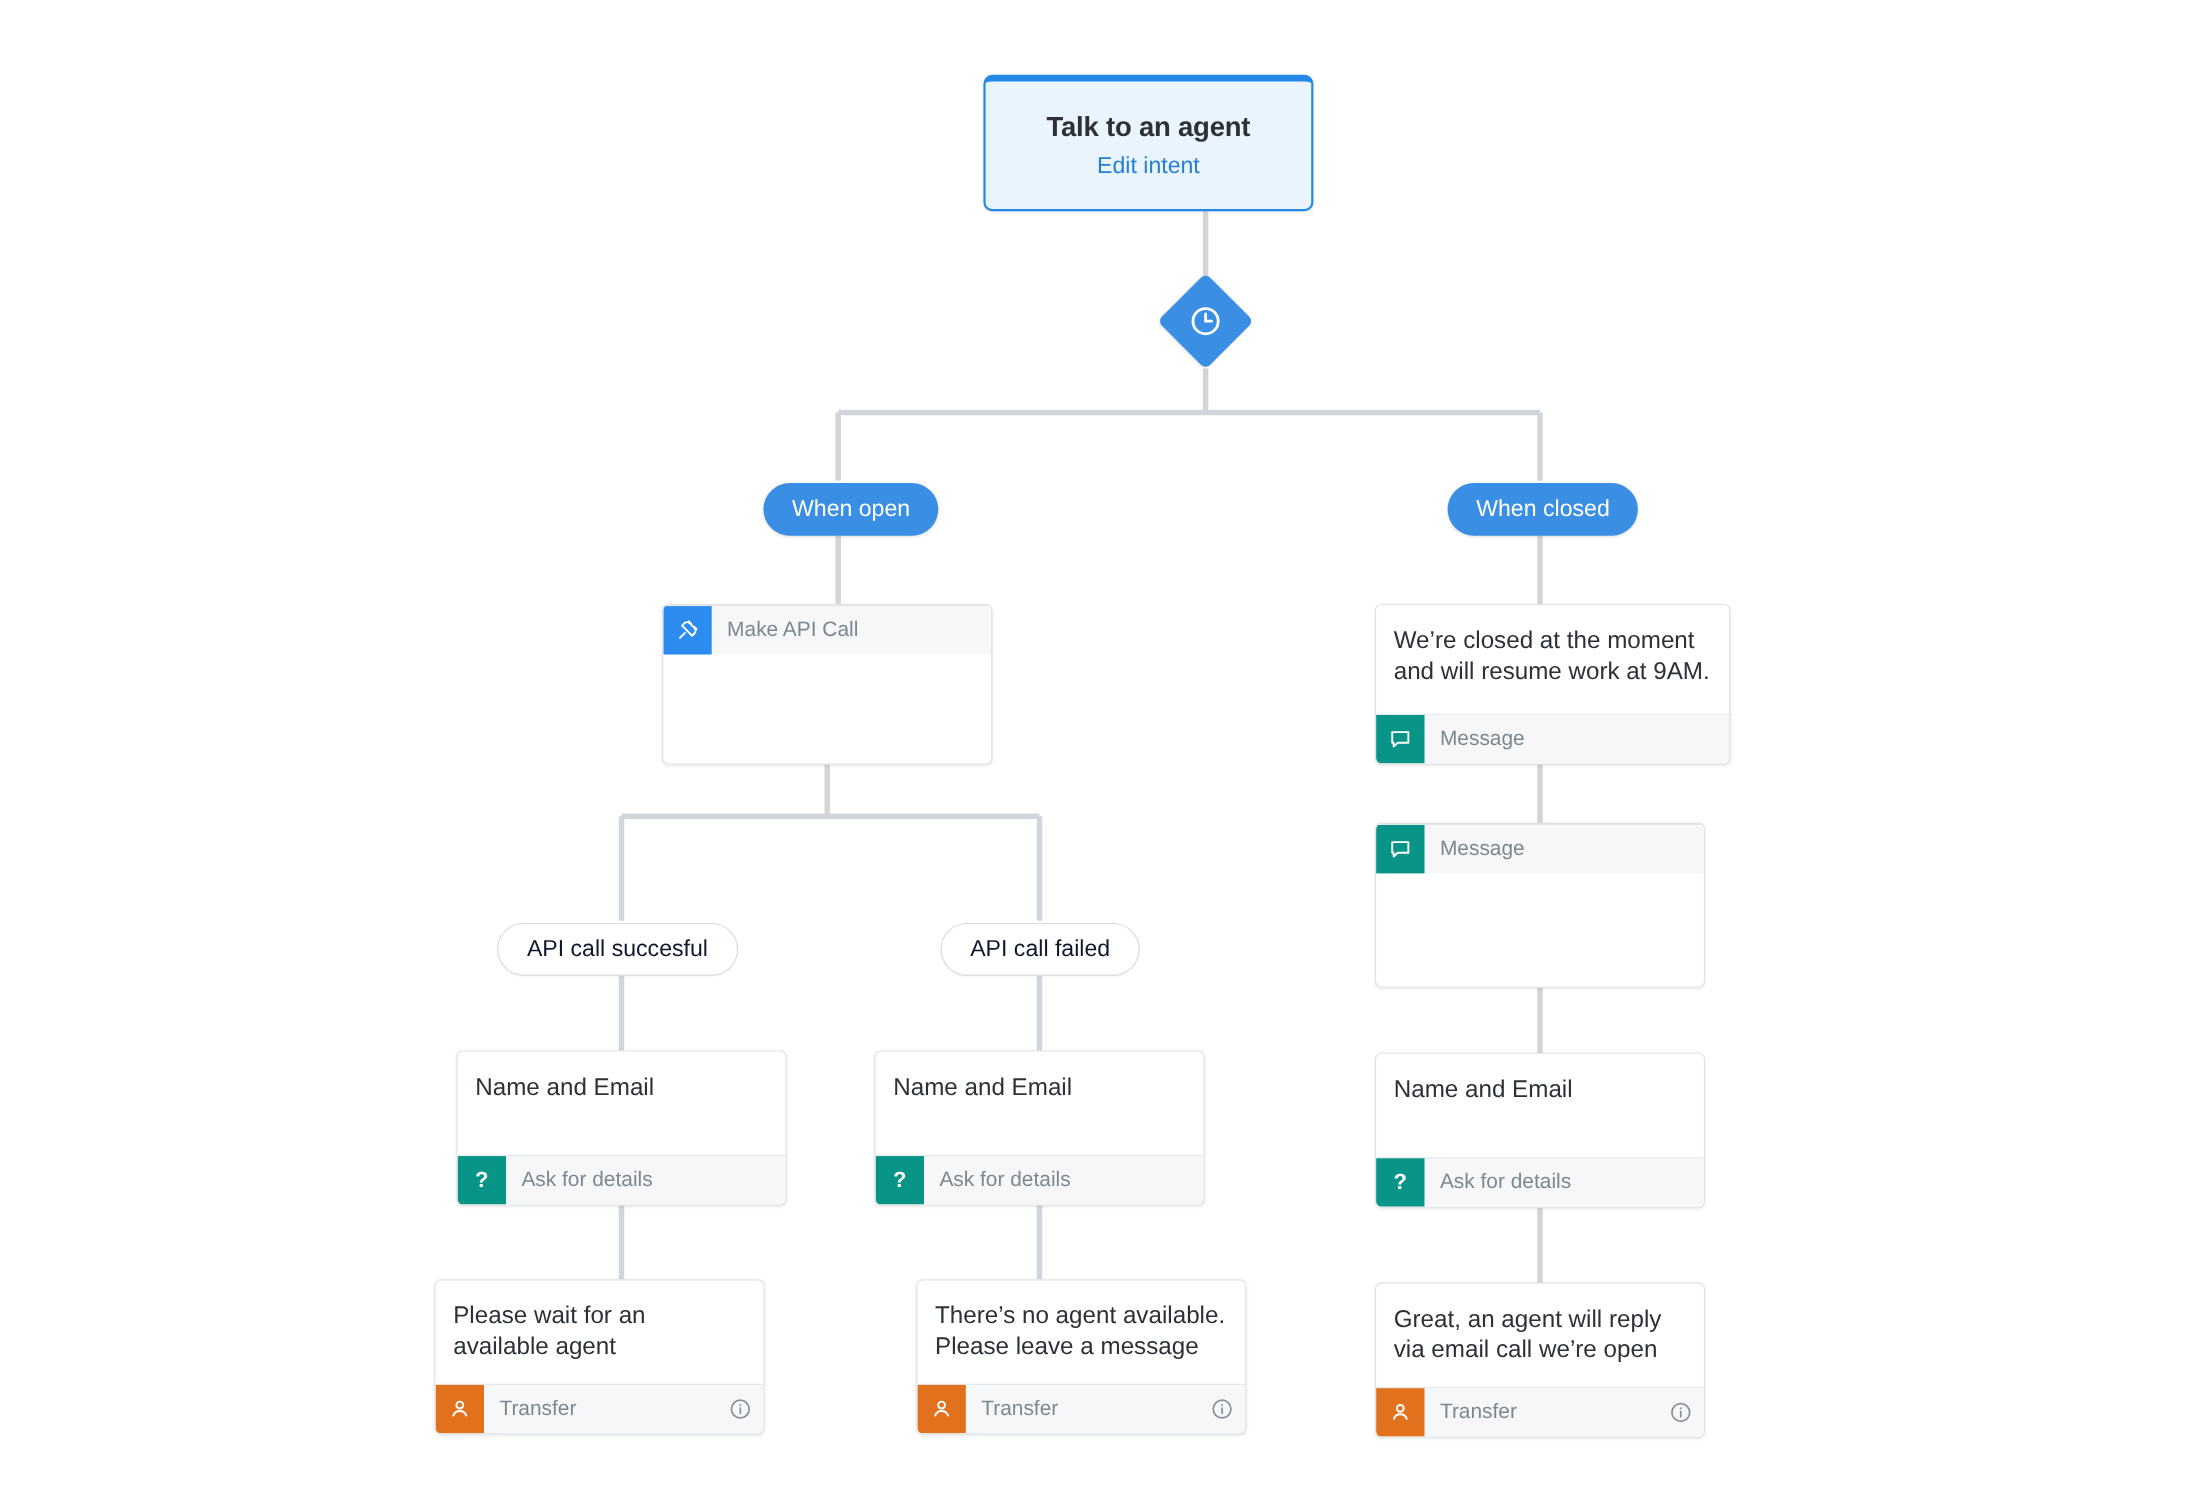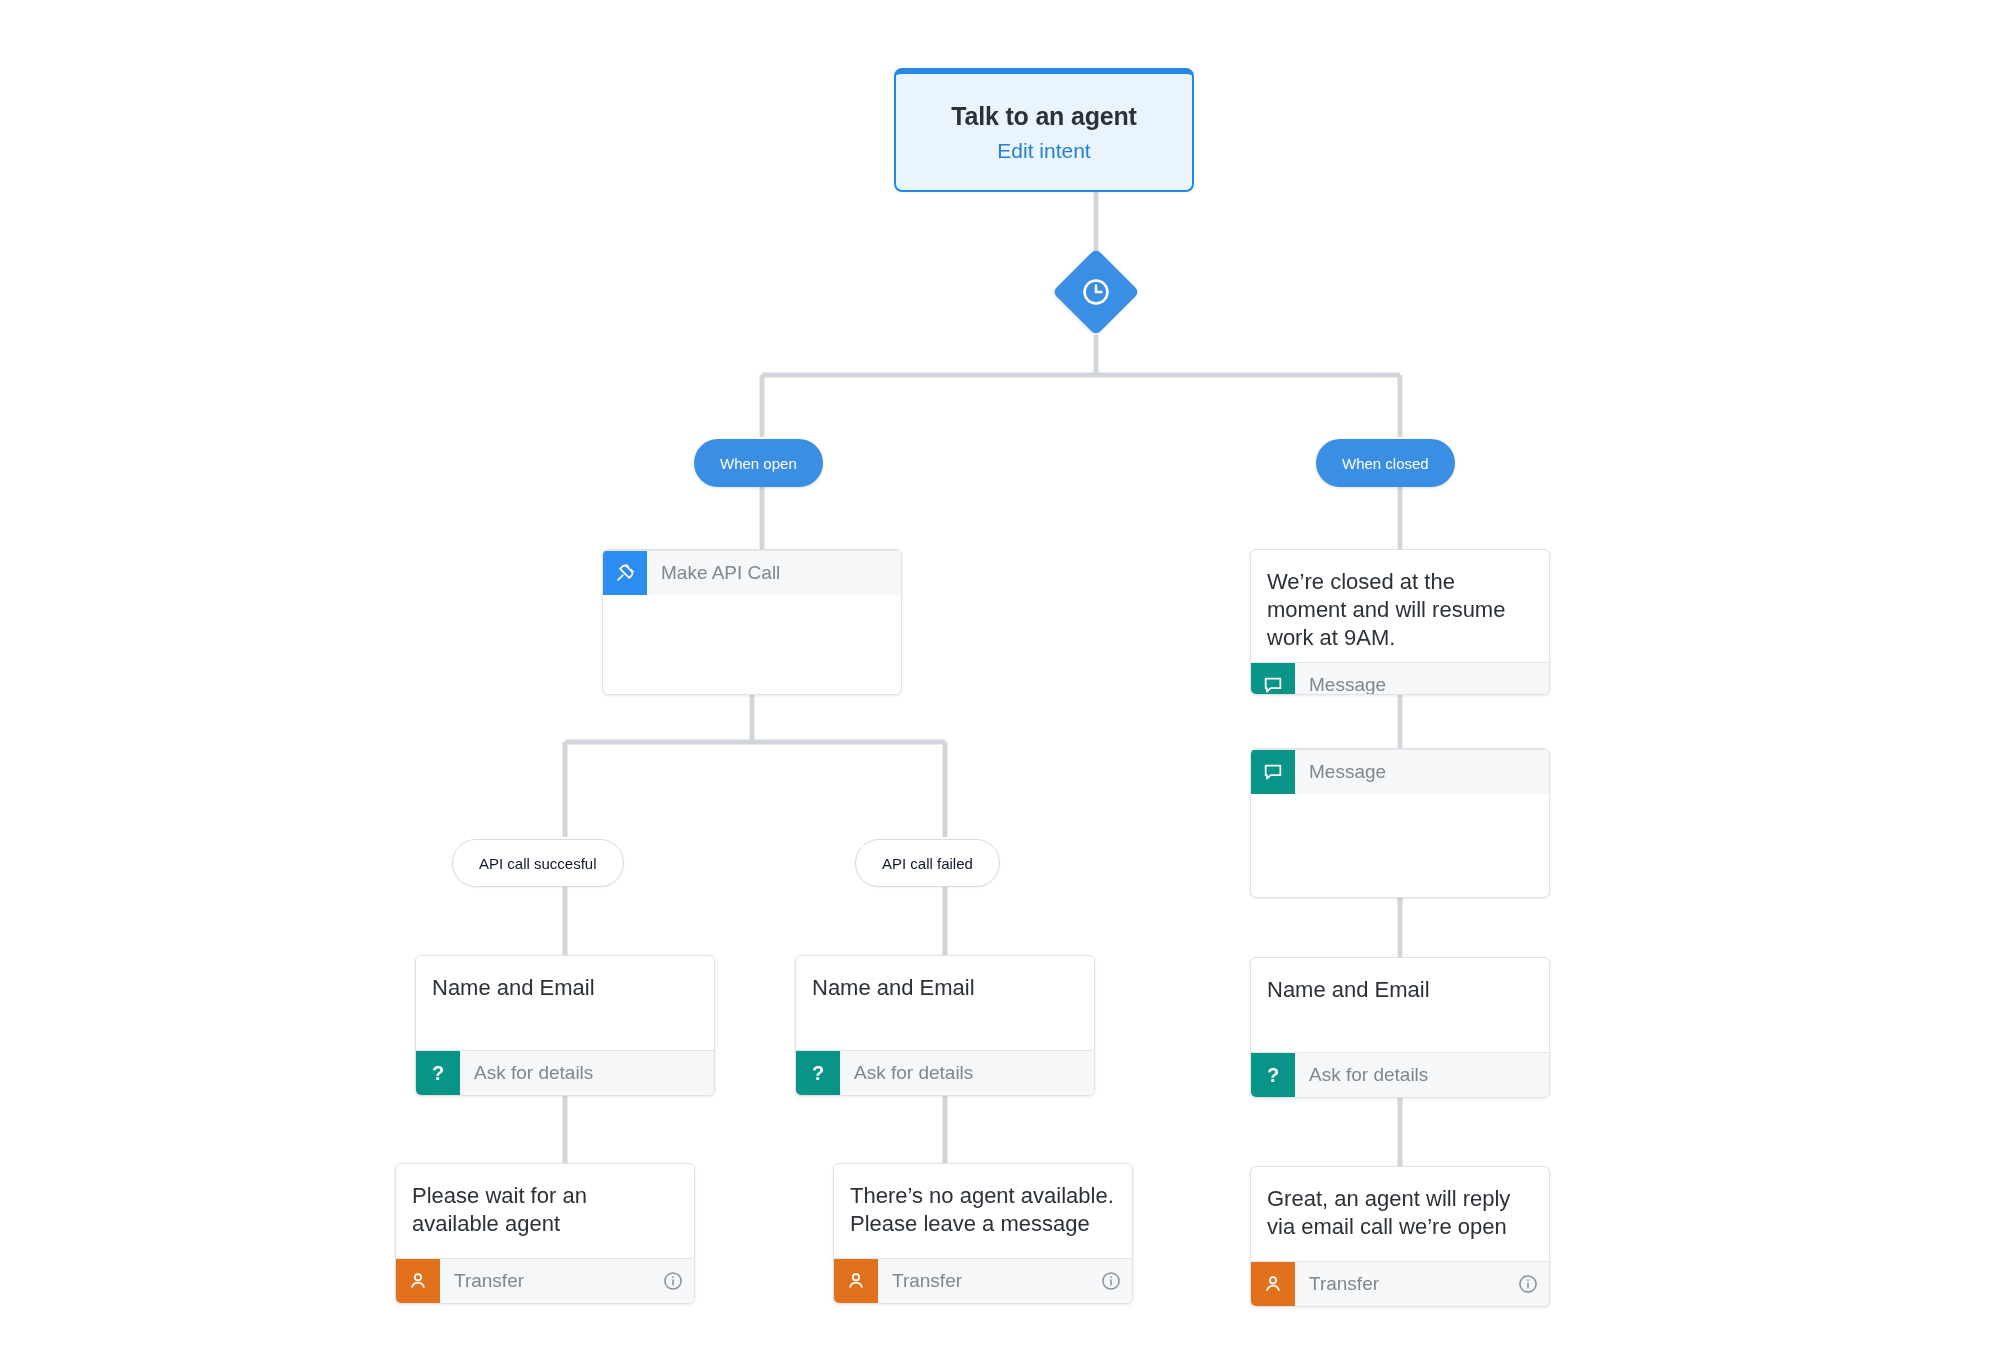--- a/index.html
+++ b/index.html
@@ -85,21 +85,21 @@
   
   .pill {
     position: absolute;
     box-sizing: border-box;
     height: 48px;
     border-radius: 24px;
     display: flex;
     align-items: center;
     justify-content: center;
     padding: 0 26px;
-    font-size: 15px;
+    font-size: 21px;
     white-space: nowrap;
   }
   .pill.blue {
     background: #3a8fe4;
     color: #ffffff;
     box-shadow: 0 1px 3px rgba(0,0,0,0.14);
   }
   .pill.outline {
     background: #ffffff;
     color: #0f172a;
@@ -233,21 +233,21 @@
           <path d="M9.5 14.5 L4.5 19.5"></path>
           <path d="M14.4 5.2 L18.8 9.6 A4 4 0 0 1 18.8 15.2 L16.6 17.4 L6.6 7.4 L8.8 5.2 A4 4 0 0 1 14.4 5.2 Z"></path>
           <path d="M13.3 3.1 L15.6 5.4"></path>
           <path d="M18.6 8.4 L20.9 10.7"></path>
         </svg>
       </div>
       <div class="footer-label">Make API Call</div>
     </div>
   </div>
 
-  <div class="card" style="left:1250px; top:549px; width:300px; height:146px;">
+  <div class="card" style="left:1250px; top:549px; width:323px; height:146px;">
     <div class="card-body">We’re closed at the moment and will resume work at 9AM.</div>
     <div class="card-footer">
       <div class="footer-icon teal">
         <svg width="22" height="22" viewBox="0 0 24 24" fill="none" stroke="#ffffff" stroke-width="1.9" stroke-linejoin="round">
           <path d="M4 5 H20 V15.5 H9.5 L5.4 19.2 V15.5 H4 Z"></path>
         </svg>
       </div>
       <div class="footer-label">Message</div>
     </div>
   </div>

